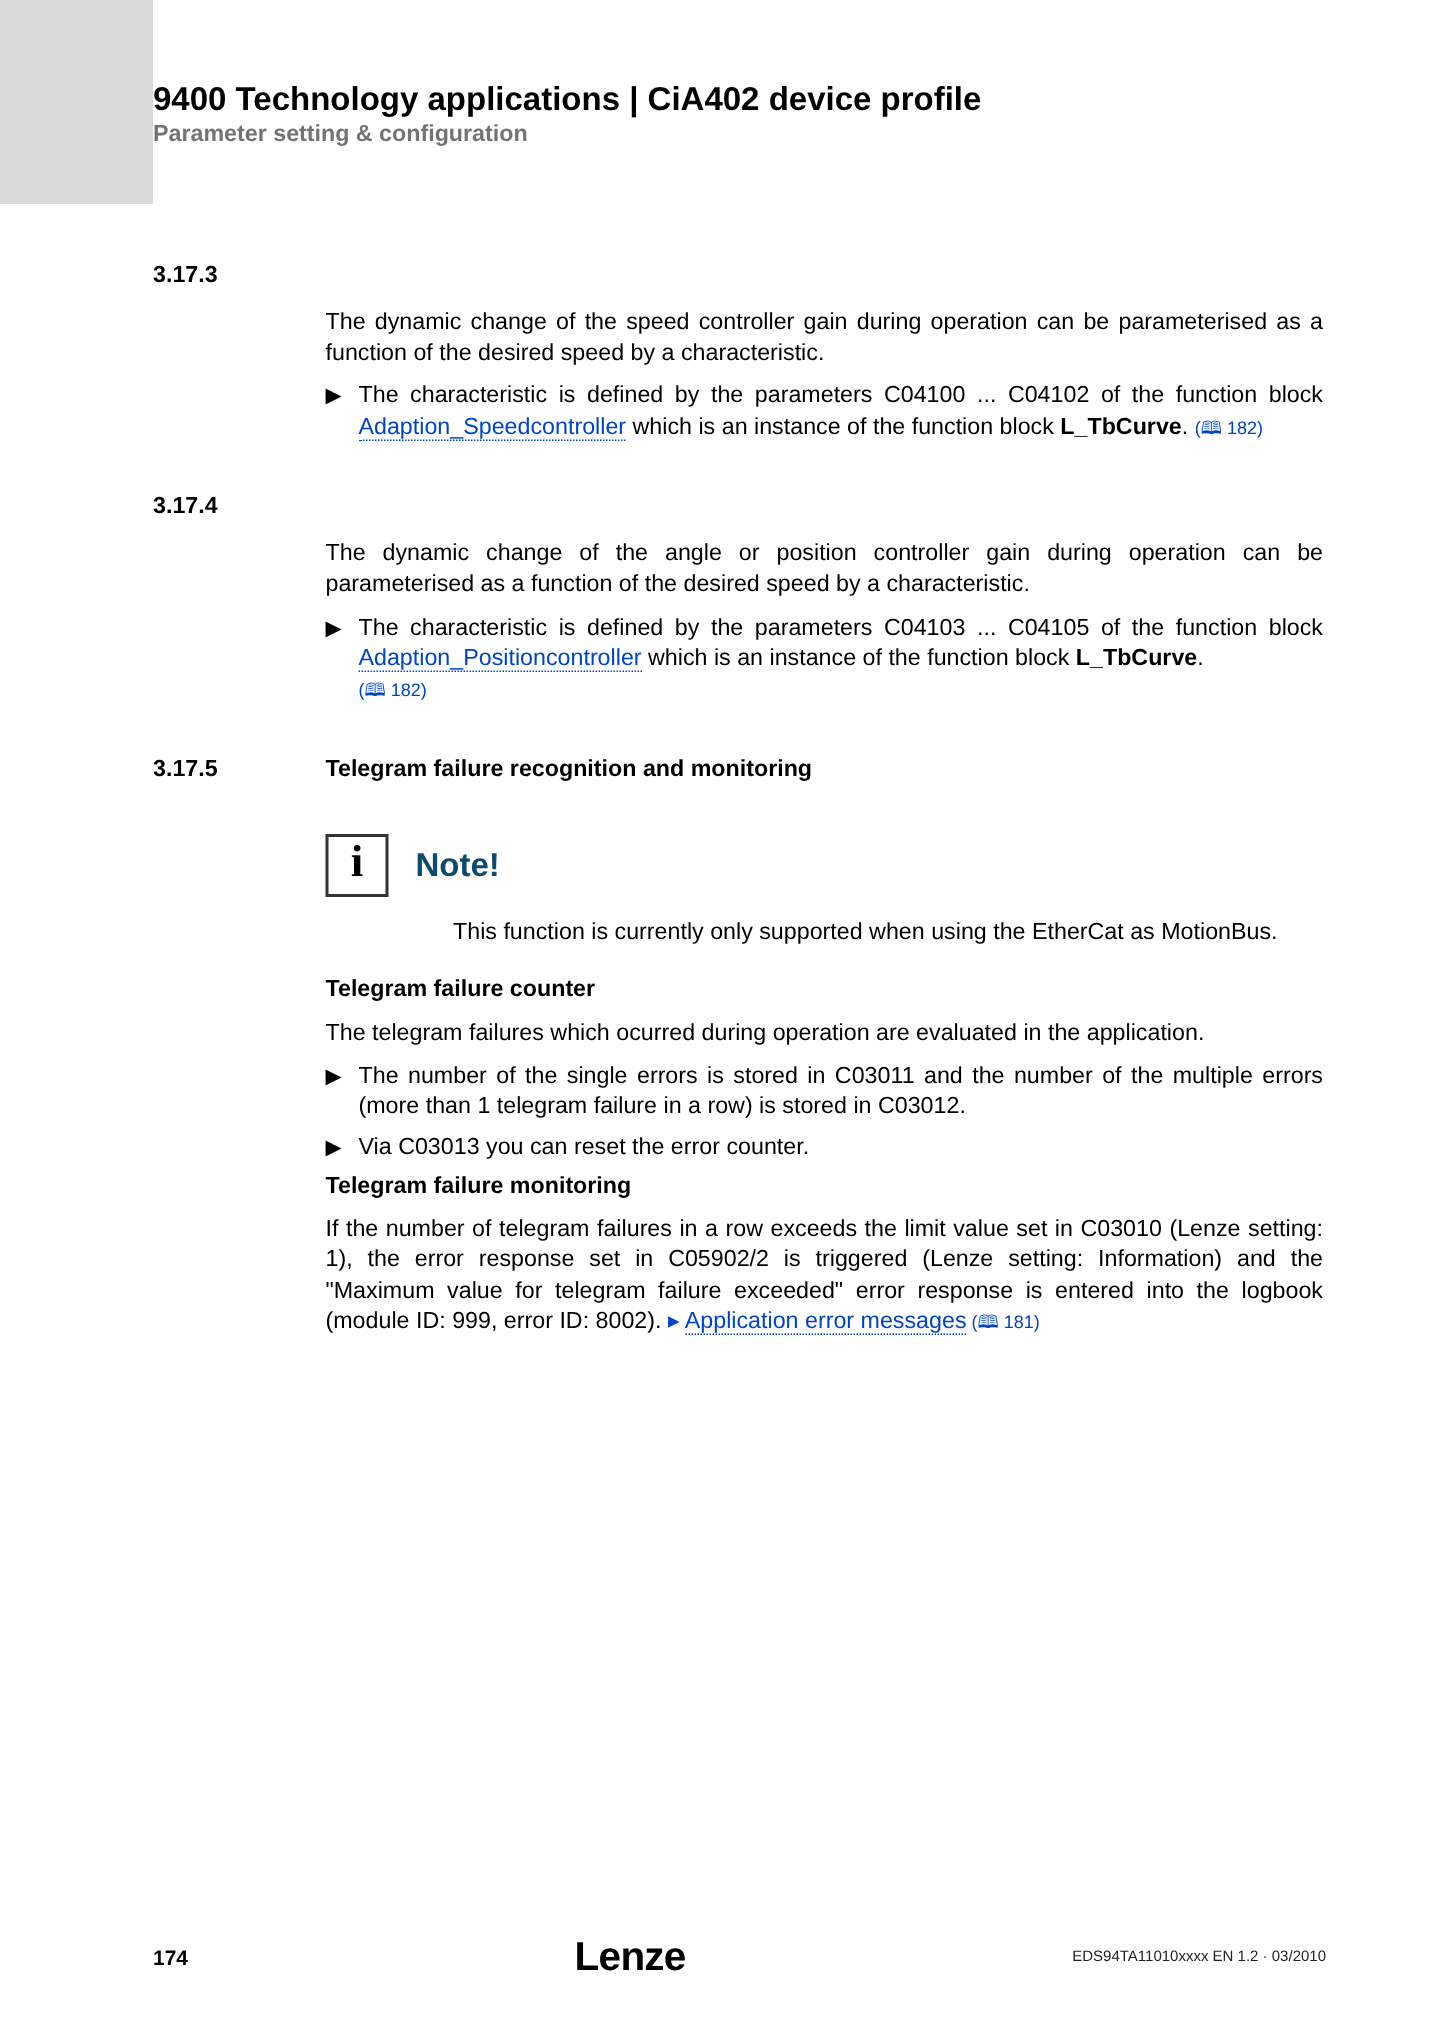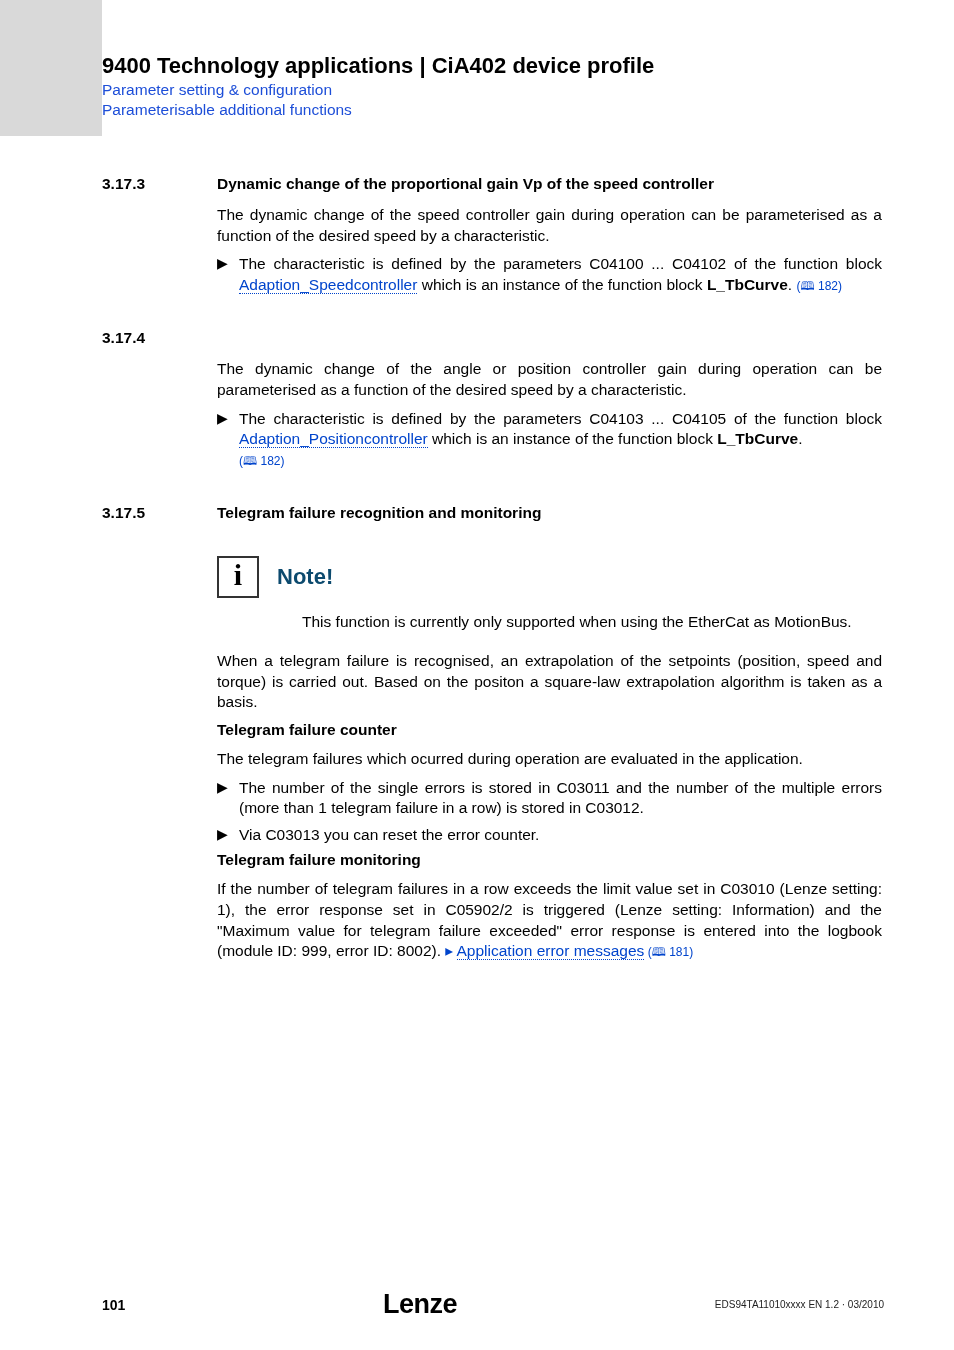--- a/index.html
+++ b/index.html
@@ -21,22 +21,23 @@
     position: absolute;
     left: 102px; top: 29px; right: 70px; margin-top: 24px;
   }
   .title-main {
     font-size: 22px;
     font-weight: 700;
     color: #000;
   }
   .subtitle1, .subtitle2 {
     font-size: 15.5px;
-    color: #1d4ed8;
+    color: #737373;
     margin-top: 2px;
+    font-weight: bold;
   }
   .content {
     position: absolute;
     left: 102px;
     top: 175px;
     width: 780px;
   }
   .hrow {
     display: flex;
     align-items: flex-end;
@@ -136,28 +137,26 @@
   .doc-code { font-size: 10px; color: #222; text-align: right; }
 </style>
 </head>
 <body>
 
 <div class="gray-bar"></div>
 
 <div class="header">
   <div class="title-main">9400 Technology applications | CiA402 device profile</div>
   <div class="subtitle1">Parameter setting &amp; configuration</div>
-  <div class="subtitle2">Parameterisable additional functions</div>
 </div>
 
 <div class="content">
 
   <div class="hrow">
     <div class="hnum">3.17.3</div>
-    <div class="htext">Dynamic change of the proportional gain Vp of the speed controller</div>
   </div>
   <div class="body-block">
     <div class="para">The dynamic change of the speed controller gain during operation can be parameterised as a function of the desired speed by a characteristic.</div>
     <div class="bullet">
       <div class="marker">▶</div>
       <div class="btext">
         <span>The characteristic is defined by the parameters C04100 ... C04102 of the function block </span><span class="link">Adaption_Speedcontroller</span><span> which is an instance of the function block </span><b>L_TbCurve</b><span>. </span><span class="tiny-ref">(🕮 182)</span>
       </div>
     </div>
   </div>
@@ -185,23 +184,20 @@
   </div>
 
   <div class="medium-gap"></div>
 
   <div class="note-row">
     <div class="note-icon">i</div>
     <div class="note-label">Note!</div>
   </div>
   <div class="note-text">This function is currently only supported when using the EtherCat as MotionBus.</div>
 
-  <div class="body-block">
-    <div class="para">When a telegram failure is recognised, an extrapolation of the setpoints (position, speed and torque) is carried out. Based on the positon a square-law extrapolation algorithm is taken as a basis.</div>
-  </div>
 
   <div class="subhead">Telegram failure counter</div>
   <div class="body-block">
     <div class="para">The telegram failures which ocurred during operation are evaluated in the application.</div>
     <div class="bullet">
       <div class="marker">▶</div>
       <div class="btext">The number of the single errors is stored in C03011 and the number of the multiple errors (more than 1 telegram failure in a row) is stored in C03012.</div>
     </div>
     <div class="bullet">
       <div class="marker">▶</div>
@@ -212,16 +208,16 @@
   <div class="subhead">Telegram failure monitoring</div>
   <div class="body-block">
     <div class="para">
       <span>If the number of telegram failures in a row exceeds the limit value set in C03010 (Lenze setting: 1), the error response set in C05902/2 is triggered (Lenze setting: Information) and the "Maximum value for telegram failure exceeded" error response is entered into the logbook (module ID: 999, error ID: 8002).  </span><span style="color:#0044cc;">▸</span> <span class="link">Application error messages</span><span class="tiny-ref"> (🕮 181)</span>
     </div>
   </div>
 
 </div>
 
 <div class="footer">
-  <div class="page-num">101</div>
+  <div class="page-num">174</div>
   <div class="logo">Lenze</div>
   <div class="doc-code">EDS94TA11010xxxx EN 1.2 · 03/2010</div>
 </div>
 
 </body></html>

